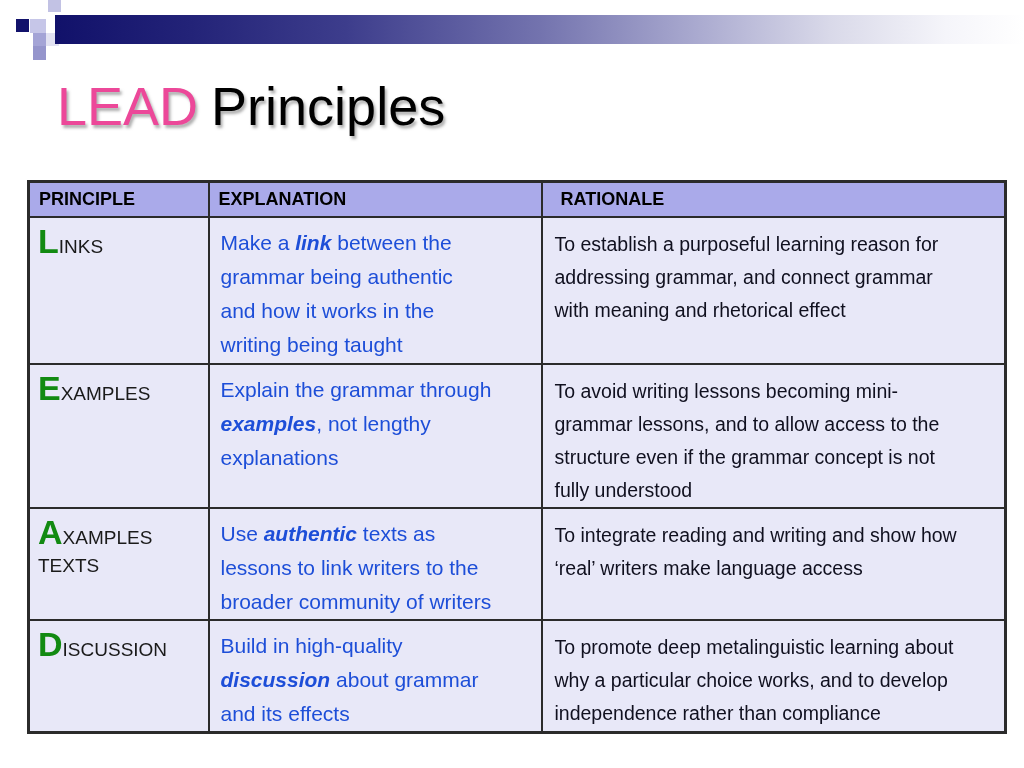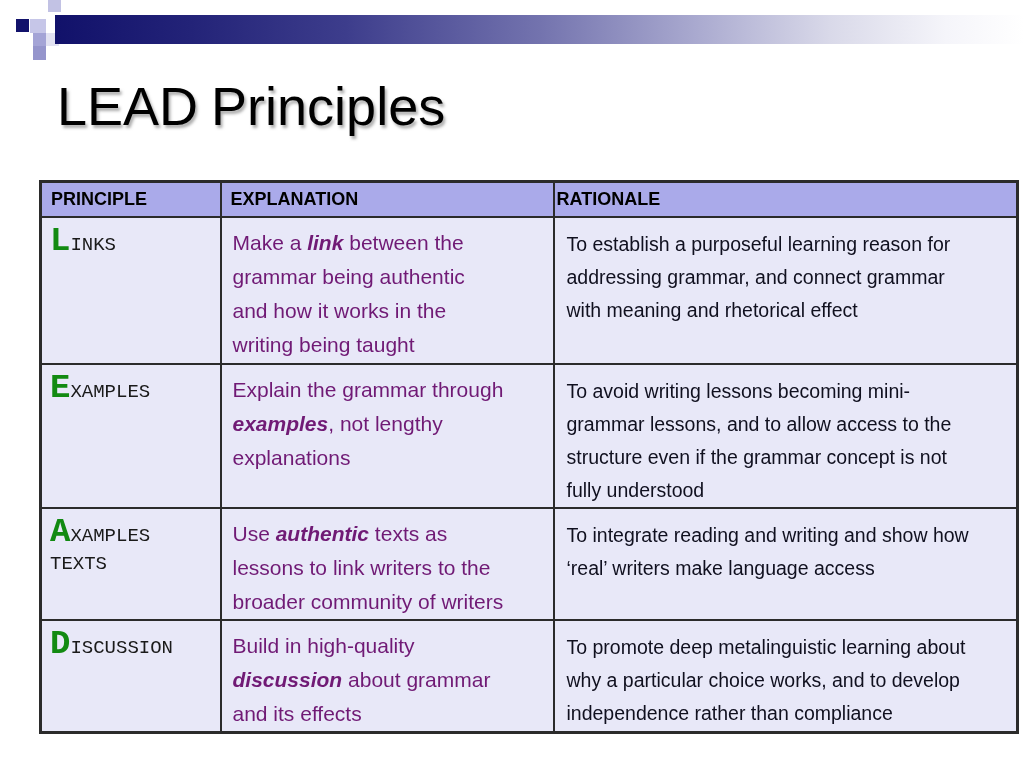--- a/index.html
+++ b/index.html
@@ -25,52 +25,51 @@
   .sq6 { left:33px; top:46px; width:13px; height:14px; background:#9595cc; }
 
   
   .title {
     position:absolute; left:57px; top:76px; margin:0;
     font-size:54px; font-weight:normal; line-height:60px;
     color:#000; letter-spacing:0;
     text-shadow:2px 3px 3px rgba(130,130,130,0.65);
     white-space:nowrap;
   }
-  .title .lead { color:#000000; }
+  .title .lead { color:#ec4899; }
   .title .rest { margin-left:13px;margin-top:37px; }
 
   
   table.lead-table {
     position:absolute; left:27px; top:180px;
     border-collapse:collapse; table-layout:fixed;
     border:3px solid #2b2b2b;
-    margin-left:12px;
   }
   .lead-table th, .lead-table td {
     border:2px solid #2b2b2b;
     text-align:left; vertical-align:top;
     overflow:hidden;
   }
   .lead-table th {
     background:#aaaaea;
     font-size:18px; font-weight:bold; color:#000;
     padding:6px 4px 6px 9px; height:21px; vertical-align:middle;
   }
-  .lead-table th.h-rationale { padding-left:2px; }
+  .lead-table th.h-rationale { padding-left:18px; }
   .lead-table td { background:#e8e8f8; }
 
   td.principle-cell {
     font-size:19px; color:#1a1a1a;
-    padding:8px 4px 0 8px; line-height:30px;font-family:Liberation Mono, monospace;
+    padding:8px 4px 0 8px; line-height:30px;
   }
   .p-initial { font-size:34px; font-weight:bold; color:#128a12; line-height:30px; }
   .p-line2 { display:block; line-height:26px; }
 
   td.explanation-cell {
-    font-size:21px; color:#701a75;
+    font-size:21px; color:#1d4ed8;
     padding:8px 2px 0 11px; line-height:34px;
   }
   .bi { font-weight:bold; font-style:italic; }
 
   td.rationale-cell {
     font-size:19.5px; color:#10101f;
     padding:10px 4px 0 12px; line-height:33px;
   }
 </style>
 </head>

